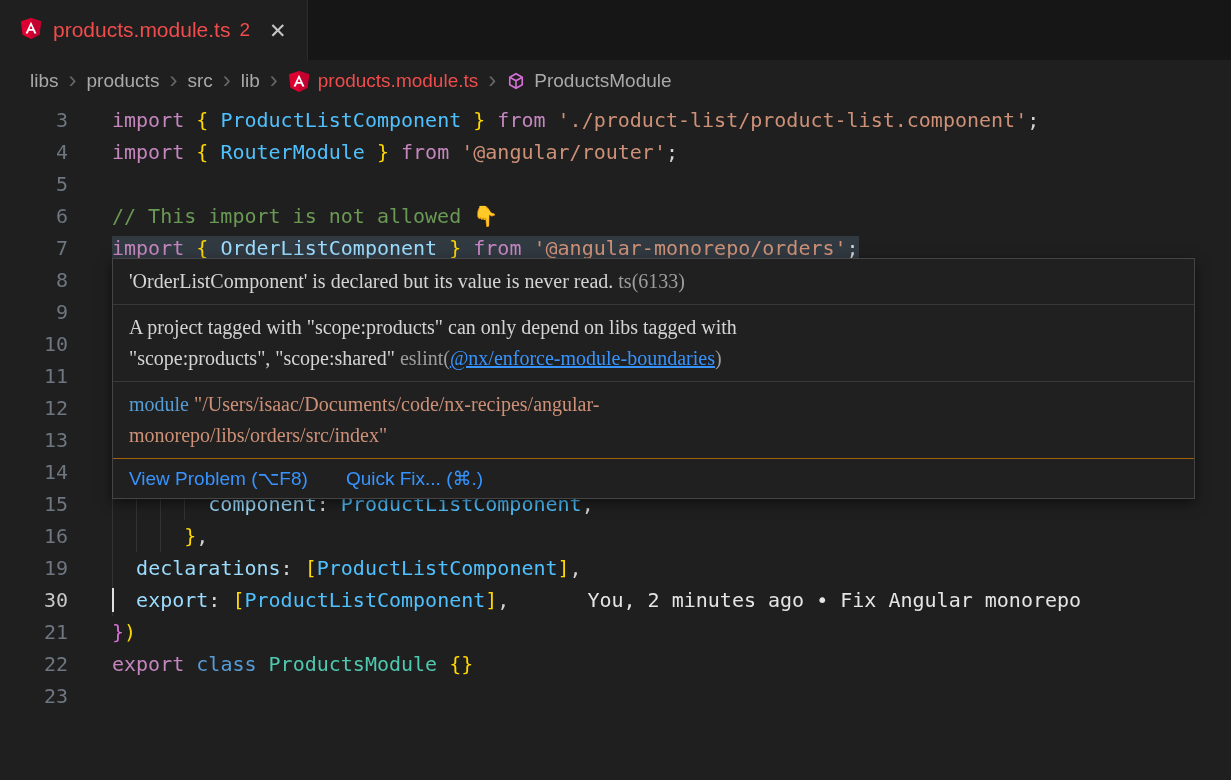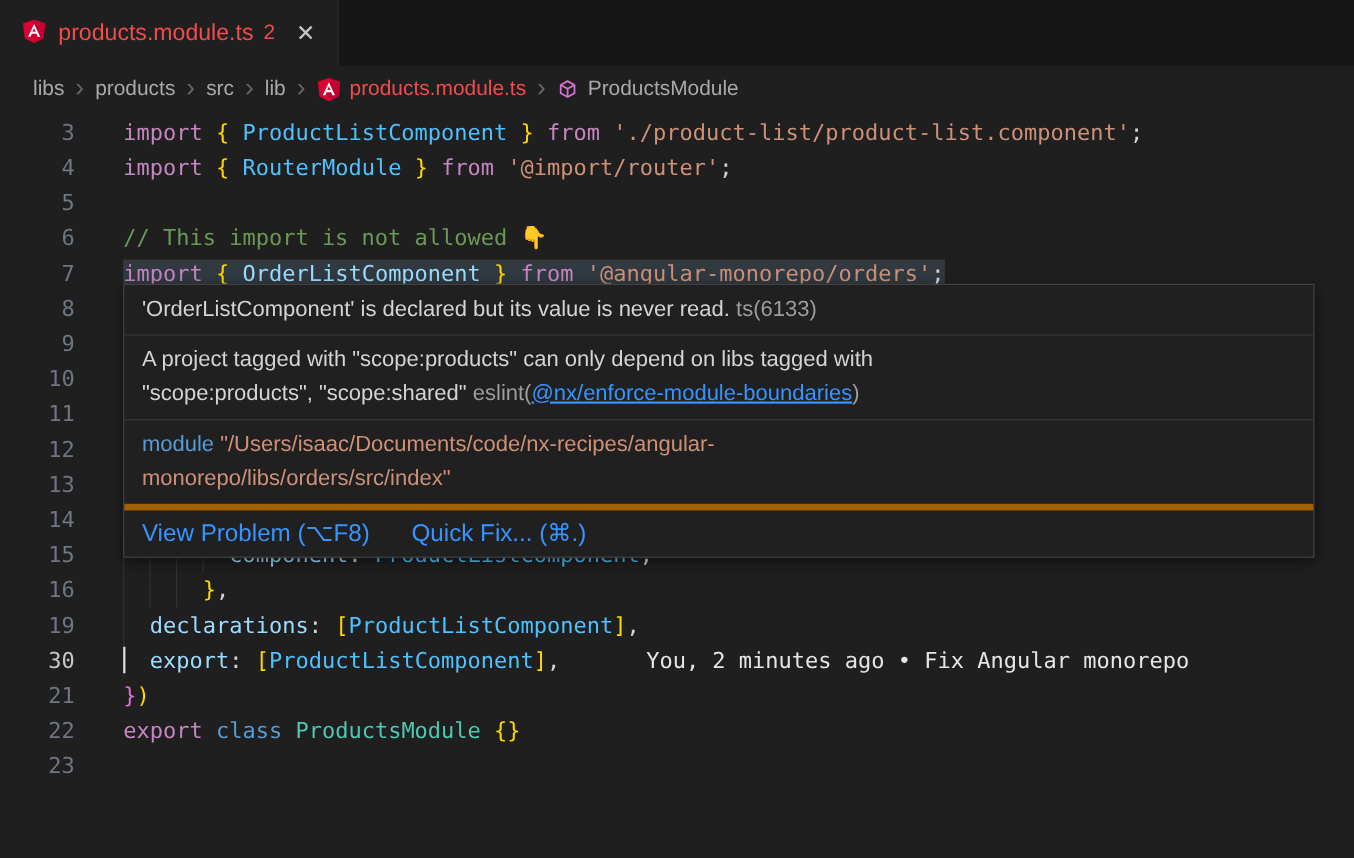--- a/index.html
+++ b/index.html
@@ -38,26 +38,26 @@
             text-underline-offset:5px;text-decoration-skip-ink:none}
 
   
   .tk-k{color:#C586C0}.tk-w{color:#D4D4D4}.tk-t{color:#4FC1FF}.tk-p{color:#9CDCFE}
   .tk-s{color:#CE9178}.tk-c{color:#6A9955}.tk-b1{color:#FFD700}.tk-b2{color:#DA70D6}.tk-g{color:#9d9d9d}.tk-kb{color:#569CD6}.tk-cl{color:#4EC9B0}
   .tk-lk{color:#3794ff;text-decoration:underline;cursor:pointer}
 
   
   .hover{position:absolute;left:112px;top:156px;width:1083px;background:#202020;
          border:1px solid #454545;box-shadow:0 4px 12px rgba(0,0,0,.5);z-index:5}
-  .hover-row{padding:7px 16px;font-family:Liberation Sans, sans-serif;
+  .hover-row{padding:7px 16px;font-family:Liberation Serif, serif;
              font-size:20px;line-height:31px;color:#cccccc;white-space:pre-wrap;
              border-top:1px solid #383838}
   .hover-row:first-child{border-top:none}
-  .hover-status{display:flex;gap:38px;padding:8px 16px;border-top:6px solid #a16207;
-                font-size:22px;align-items:center}
+  .hover-status{display:flex;gap:38px;padding:8px 16px;border-top:1px solid #a16207;
+                font-size:19px;align-items:center}
   .hover-action{color:#3794ff;cursor:pointer}
 </style>
 </head>
 <body>
 
 <div class="tabbar">
   <div class="tab">
     <span>
       <svg width="22" height="24" viewBox="0 0 24 24">
         <polygon points="12,1 23,4.6 21.3,19.3 12,24 2.7,19.3 1,4.6" fill="#dd0031"></polygon>
@@ -107,21 +107,21 @@
   </div>
 
 <div class="editor">
   <div class="lines" id="lines">
       <div class="line-row">
         <div class="gutter">3</div>
         <div class="code"><span class="tk-k">import</span><span class="tk-w"> </span><span class="tk-b1">{</span><span class="tk-w"> </span><span class="tk-t">ProductListComponent</span><span class="tk-w"> </span><span class="tk-b1">}</span><span class="tk-w"> </span><span class="tk-k">from</span><span class="tk-w"> </span><span class="tk-s">'./product-list/product-list.component'</span><span class="tk-w">;</span></div>
       </div>
       <div class="line-row">
         <div class="gutter">4</div>
-        <div class="code"><span class="tk-k">import</span><span class="tk-w"> </span><span class="tk-b1">{</span><span class="tk-w"> </span><span class="tk-t">RouterModule</span><span class="tk-w"> </span><span class="tk-b1">}</span><span class="tk-w"> </span><span class="tk-k">from</span><span class="tk-w"> </span><span class="tk-s">'@import/router'</span><span class="tk-w">;</span></div>
+        <div class="code"><span class="tk-k">import</span><span class="tk-w"> </span><span class="tk-b1">{</span><span class="tk-w"> </span><span class="tk-t">RouterModule</span><span class="tk-w"> </span><span class="tk-b1">}</span><span class="tk-w"> </span><span class="tk-k">from</span><span class="tk-w"> </span><span class="tk-s">'@angular/router'</span><span class="tk-w">;</span></div>
       </div>
       <div class="line-row">
         <div class="gutter">5</div>
         <div class="code"></div>
       </div>
       <div class="line-row">
         <div class="gutter">6</div>
         <div class="code"><span class="tk-c">// This import is not allowed 👇</span></div>
       </div>
       <div class="line-row">

